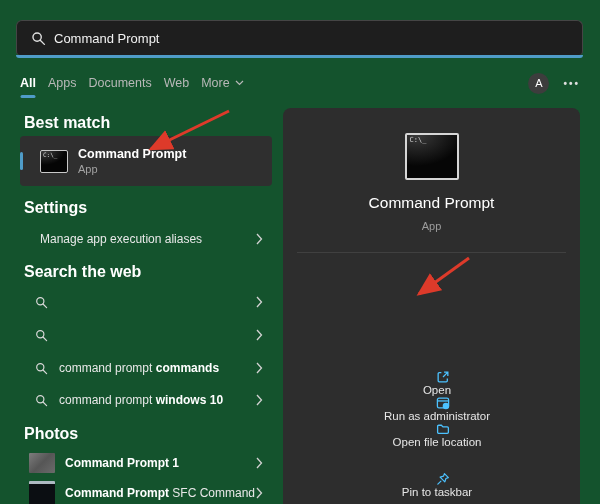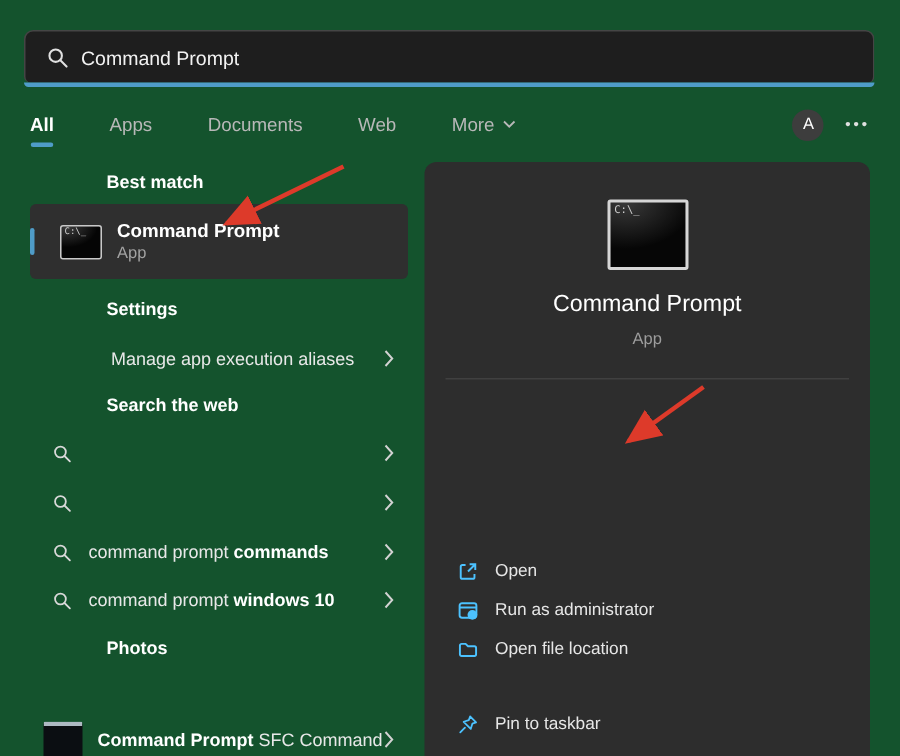--- a/index.html
+++ b/index.html
@@ -8,63 +8,63 @@
 
   
   .searchbox{position:absolute;left:16px;top:20px;width:565px;height:34px;background:#1e1e1e;
     border:1px solid #454545;border-bottom:none;border-radius:6px 6px 4px 4px;display:flex;align-items:center;}
   .search-underline{position:absolute;left:16px;top:55px;width:567px;height:3px;background:#4f9cc8;border-radius:0 0 3px 3px;}
   .searchbox .mag{margin:0 8px 0 14px;display:flex;}
   .search-text{color:#f2f2f2;font-size:13px;}
 
   
   .tabsrow{position:absolute;left:20px;top:70px;width:560px;height:26px;display:flex;align-items:center;}
-  .tab{color:#b8b8b8;font-size:12.5px;margin-right:37px;position:relative;cursor:default;}
+  .tab{color:#b8b8b8;font-size:12.5px;margin-right:12px;position:relative;cursor:default;}
   .tab.active{color:#ffffff;font-weight:bold;}
   .tab.active .pill{position:absolute;left:50%;transform:translateX(-50%);bottom:-8px;width:15px;height:3px;background:#4f9cc8;border-radius:2px;}
   .tab .dn{margin-left:5px;display:inline-flex;vertical-align:1px;}
   .tabs-right{margin-left:auto;display:flex;align-items:center;gap:14px;}
   .avatar{width:21px;height:21px;border-radius:50%;background:#3d3d3d;color:#fff;font-size:11px;
     display:flex;align-items:center;justify-content:center;}
   .ellipsis{color:#e0e0e0;font-size:10px;letter-spacing:2px;font-weight:bold;}
 
   
-  .shead{position:absolute;left:24px;color:#ffffff;font-size:12px;font-weight:bold;margin-left:47px;}
+  .shead{position:absolute;left:24px;color:#ffffff;font-size:16px;font-weight:bold;}
 
   
   .bm-row{position:absolute;left:20px;top:136px;width:252px;height:50px;background:#2f2f2f;border-radius:4px;display:flex;align-items:center;}
   .bm-accent{position:absolute;left:0;top:16px;width:3px;height:18px;background:#4f9cc8;border-radius:2px;}
   .cmd-mini{width:26px;height:21px;margin-left:20px;border:1px solid #c9c9c9;border-radius:2px;
     background:radial-gradient(ellipse 140% 120% at 15% 0%, #3c3c3c 0%, #050505 55%);position:relative;flex:none;}
   .cmd-mini .glyph{position:absolute;left:2px;top:1px;color:#d0d0d0;font-family:"DejaVu Sans Mono",monospace;font-size:6px;line-height:6px;}
   .bm-texts{margin-left:10px;display:flex;flex-direction:column;}
   .bm-title{color:#ffffff;font-size:12.5px;font-weight:bold;}
   .bm-sub{color:#a2a2a2;font-size:11px;margin-top:2px;}
 
   
   .lrow{position:absolute;left:20px;width:252px;height:24px;display:flex;align-items:center;}
   .lrow .licon{width:14px;margin-left:15px;display:flex;flex:none;}
   .lrow .ltext{margin-left:10px;color:#e8e8e8;font-size:12px;white-space:nowrap;}
   .lrow .ltext b{color:#ffffff;}
-  .lrow.noicon .ltext{margin-left:54px;}
+  .lrow.noicon .ltext{margin-left:20px;}
   .lrow .chev{margin-left:auto;margin-right:9px;display:flex;}
   .thumb1{width:26px;height:20px;margin-left:9px;flex:none;border-radius:1px;
     background:linear-gradient(135deg,#7d7d7d 0%,#565656 50%,#6b6b6b 100%);}
   .thumb2{width:26px;height:21px;margin-left:9px;flex:none;border-radius:1px;background:#0b0e12;border-top:3px solid #aeb9c2;}
 
   
   .panel{position:absolute;left:283px;top:108px;width:297px;height:396px;background:#2d2d2d;border-radius:8px 8px 0 0;}
   .cmd-big{position:absolute;left:50%;transform:translateX(-50%);top:25px;width:50px;height:43px;
     border:2px solid #d6d6d6;border-radius:2px;
     background:radial-gradient(ellipse 150% 120% at 20% 0%, #3a3a3a 0%, #060606 60%);}
   .cmd-big .glyph{position:absolute;left:3px;top:2px;color:#cfcfcf;font-family:"DejaVu Sans Mono",monospace;font-size:7px;line-height:7px;}
   .panel-title{position:absolute;top:86px;width:100%;text-align:center;color:#ffffff;font-size:15.5px;}
   .panel-sub{position:absolute;top:112px;width:100%;text-align:center;color:#9d9d9d;font-size:11px;}
   .pdivider{position:absolute;left:14px;right:14px;top:144px;height:1px;background:#404040;}
-  .prow{position:absolute;left:0;width:100%;height:22px;display:flex;align-items:center;}
+  .prow{position:absolute;left:0;width:100%;height:22px;display:flex;align-items:center;flex-direction:column;}
   .prow .picon{width:14px;margin-left:22px;display:flex;flex:none;}
   .prow .plabel{margin-left:11px;color:#e6e6e6;font-size:11.5px;}
 
   
   .overlay{position:absolute;left:0;top:0;pointer-events:none;}
 </style>
 </head>
 <body>
 
 <div class="stage">
@@ -173,20 +173,29 @@
     <span class="ltext"><span>command prompt </span><b>windows 10</b><span></span></span>
     <span class="chev">
         <svg width="7" height="12" viewBox="0 0 7 12">
           <polyline points="1,1 5.5,6 1,11" fill="none" stroke="#d2d2d2" stroke-width="1.3"></polyline>
         </svg>
       </span>
   </div>
 
   <div class="shead" style="top:425px">Photos</div>
 
+  <div class="lrow" style="top:451px">
+    <span class="thumb1"></span>
+    <span class="ltext"><span></span><b>Command Prompt 1</b><span></span></span>
+    <span class="chev">
+        <svg width="7" height="12" viewBox="0 0 7 12">
+          <polyline points="1,1 5.5,6 1,11" fill="none" stroke="#d2d2d2" stroke-width="1.3"></polyline>
+        </svg>
+      </span>
+  </div>
 
   <div class="lrow" style="top:481px">
     <span class="thumb2"></span>
     <span class="ltext"><span></span><b>Command Prompt</b><span> SFC Command</span></span>
     <span class="chev">
         <svg width="7" height="12" viewBox="0 0 7 12">
           <polyline points="1,1 5.5,6 1,11" fill="none" stroke="#d2d2d2" stroke-width="1.3"></polyline>
         </svg>
       </span>
   </div>

